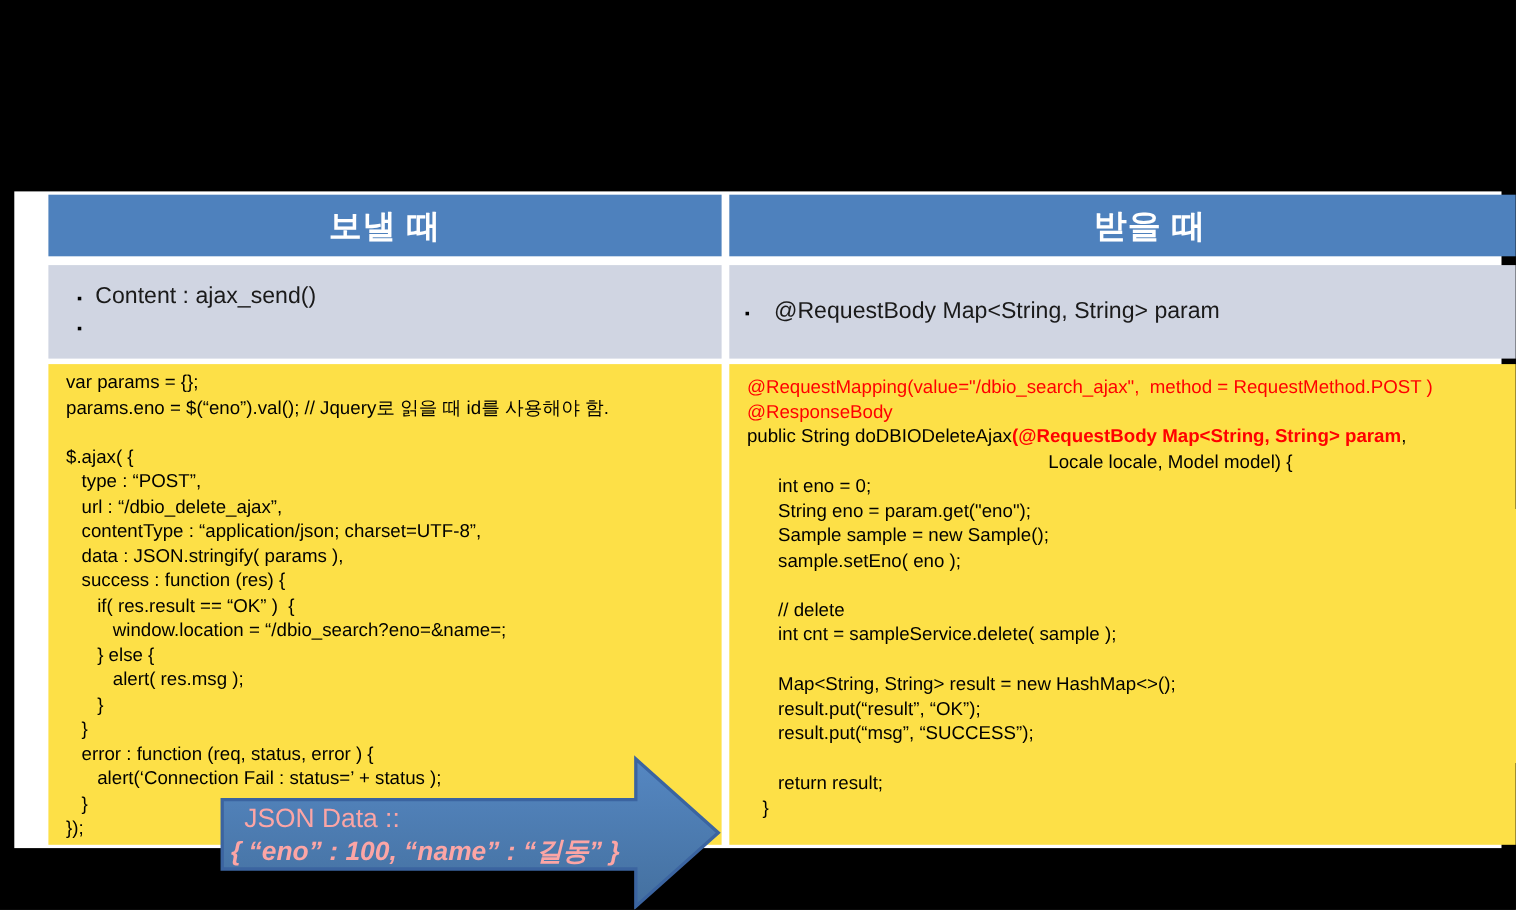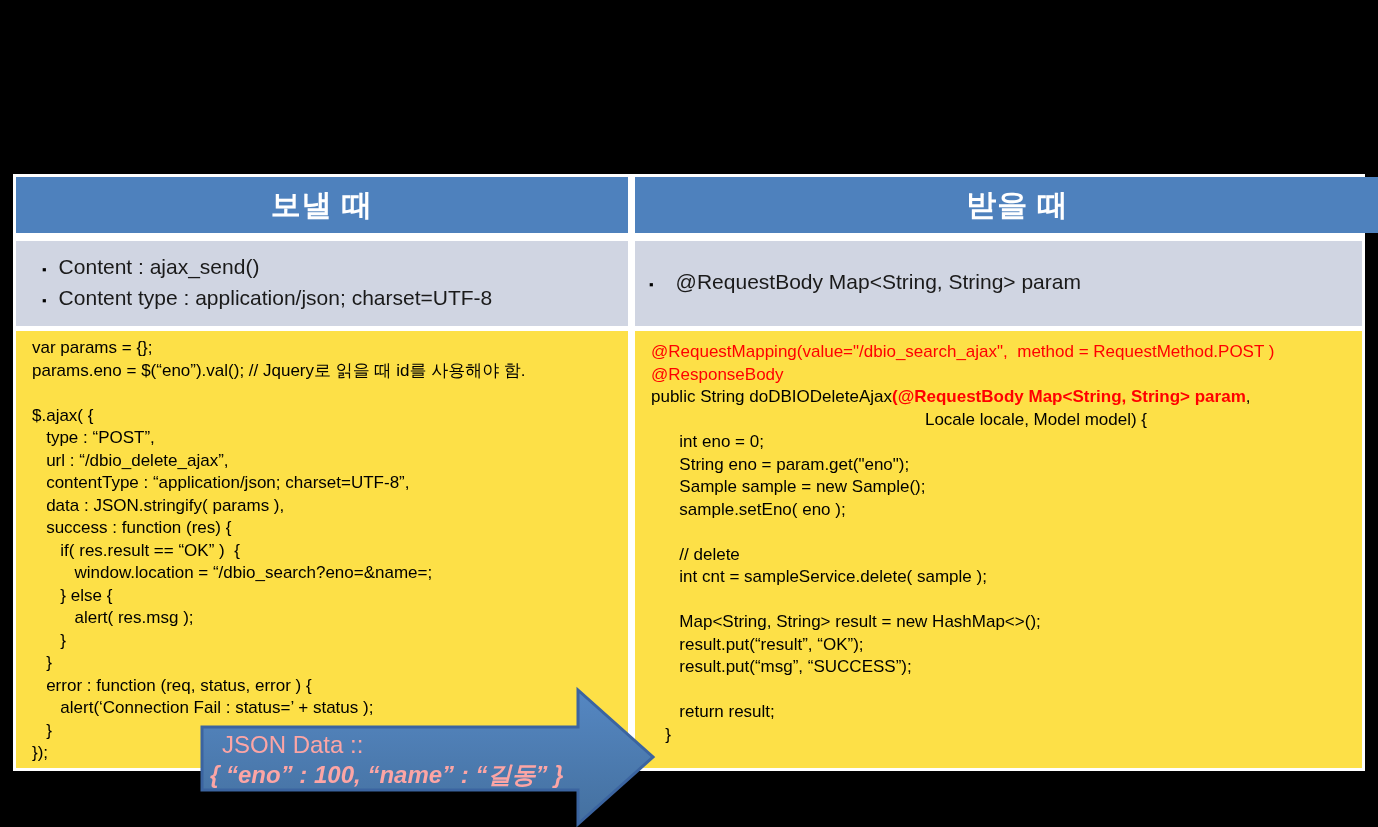--- a/index.html
+++ b/index.html
@@ -3,21 +3,21 @@
 <meta charset="utf-8">
 <style>
   html,body{margin:0;padding:0;background:#000;}
   .slide{
     position:relative;width:1378px;height:827px;background:#000;overflow:hidden;
     font-family:"Liberation Sans","DejaVu Sans",sans-serif;
   }
   .tbl{
     position:absolute;left:13px;top:174px;width:1352px;height:597px;background:#ffffff;
   }
-  .cell{position:absolute;box-sizing:border-box;}
+  .cell{position:absolute;box-sizing:border-box;margin-left:28px;}
   .hdr{
     background:#4E81BD;color:#ffffff;font-size:30px;font-weight:bold;
     display:flex;align-items:center;justify-content:center;letter-spacing:1px;
   }
   .hdr-left{left:3px;top:3px;width:612px;height:56px;}
   .hdr-right{left:622px;top:3px;width:765px;height:56px;}
   .summary{
     background:#D0D5E2;color:#1a1a1a;font-size:21px;
     display:flex;flex-direction:column;justify-content:center;
   }
@@ -56,21 +56,20 @@
     <div class="cell hdr hdr-right">받을 때</div>
 
     <div class="cell summary summary-left">
       <ul class="bullet-list" id="bullets-0">
           <li class="bullet-item">
             <span class="bullet-sq">▪</span>
             <span>Content : ajax_send()</span>
           </li>
           <li class="bullet-item">
             <span class="bullet-sq">▪</span>
-            <span>Content type : application/json; charset=UTF-8</span>
           </li>
         </ul>
     </div>
     <div class="cell summary summary-right">
       <ul class="bullet-list" id="bullets-1">
           <li class="bullet-item">
             <span class="bullet-sq">▪</span>
             <span>@RequestBody Map&lt;String, String&gt;  param</span>
           </li>
         </ul>

